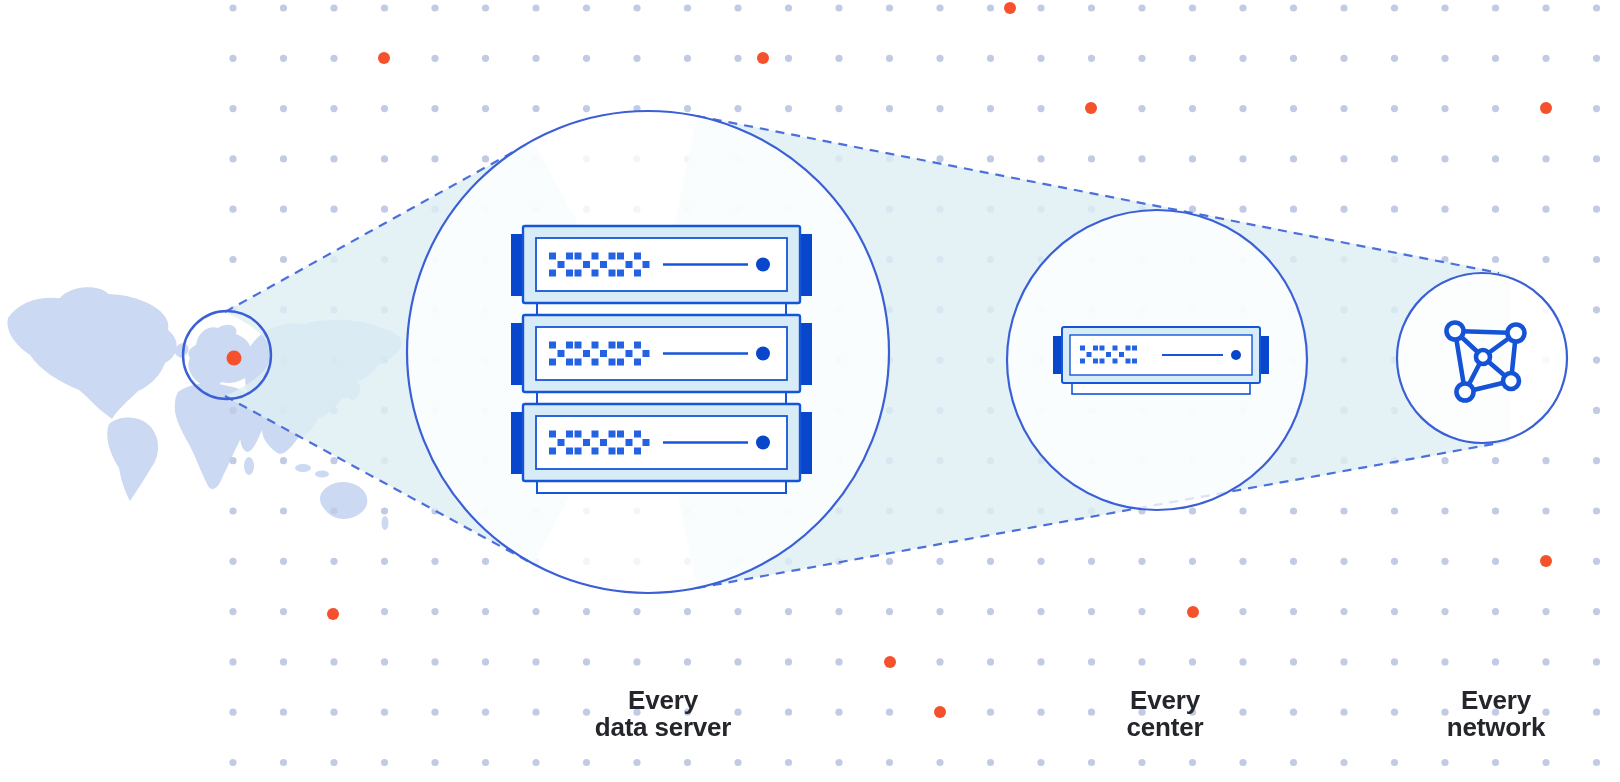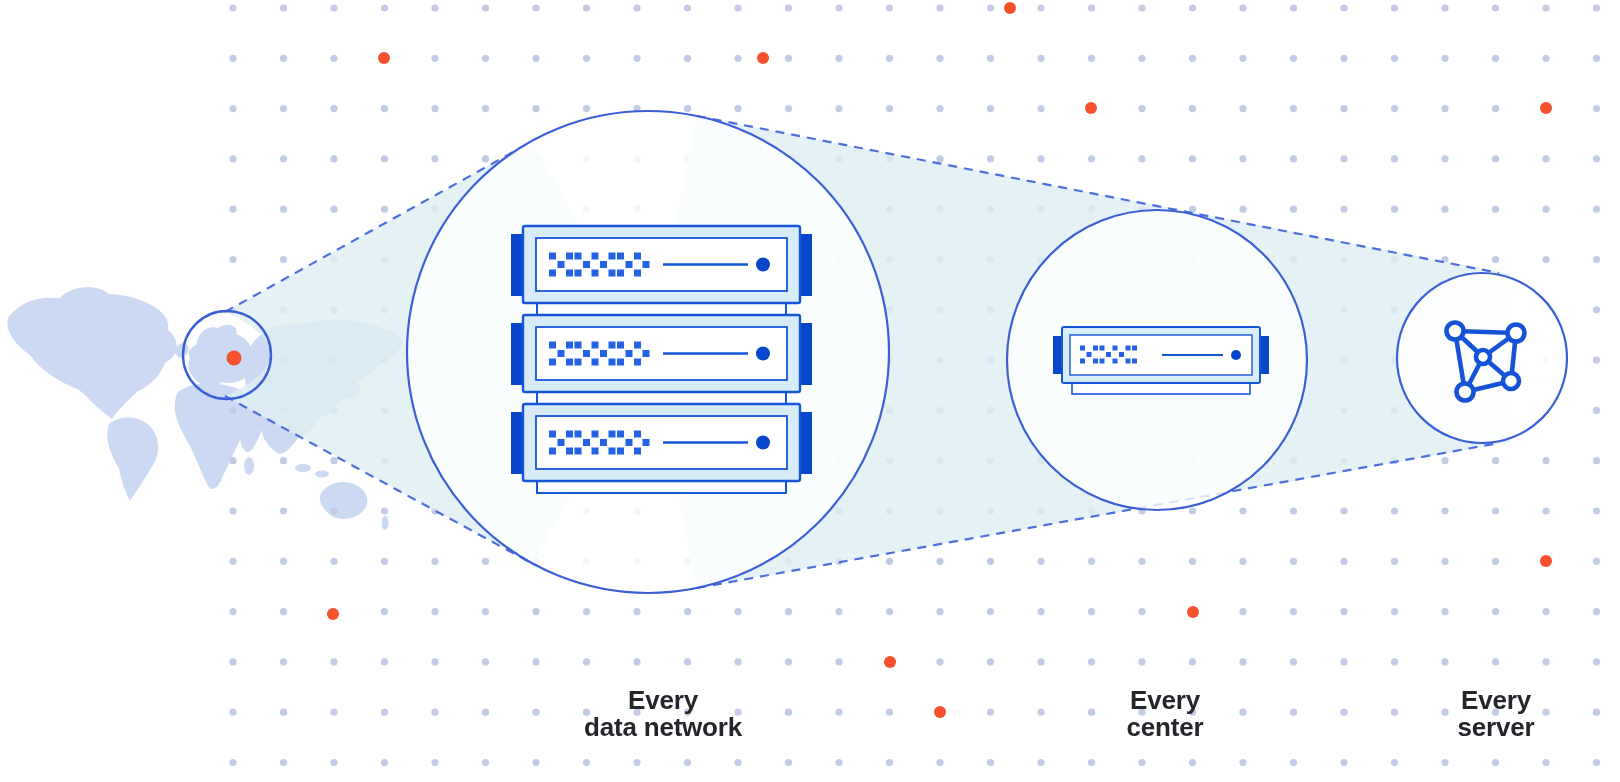--- a/index.html
+++ b/index.html
@@ -650,23 +650,23 @@
         <circle cx="333" cy="614" r="6" fill="#f5512c"></circle>
         <circle cx="1193" cy="612" r="6" fill="#f5512c"></circle>
         <circle cx="890" cy="662" r="6" fill="#f5512c"></circle>
         <circle cx="940" cy="712" r="6" fill="#f5512c"></circle>
         <circle cx="234" cy="358" r="7.5" fill="#f5512c"></circle>
       </g>
   </svg>
 
   <div class="caption" style="left: 663px; top: 687px; color: rgb(36, 38, 43);">
     <div>Every</div>
-    <div>data network</div>
+    <div>data server</div>
   </div>
   <div class="caption" style="left: 1165px; top: 687px; color: rgb(36, 38, 43);">
     <div>Every</div>
     <div>center</div>
   </div>
   <div class="caption" style="left: 1496px; top: 687px; color: rgb(36, 38, 43);">
     <div>Every</div>
-    <div>server</div>
+    <div>network</div>
   </div>
 </div>
 
 </body></html>

